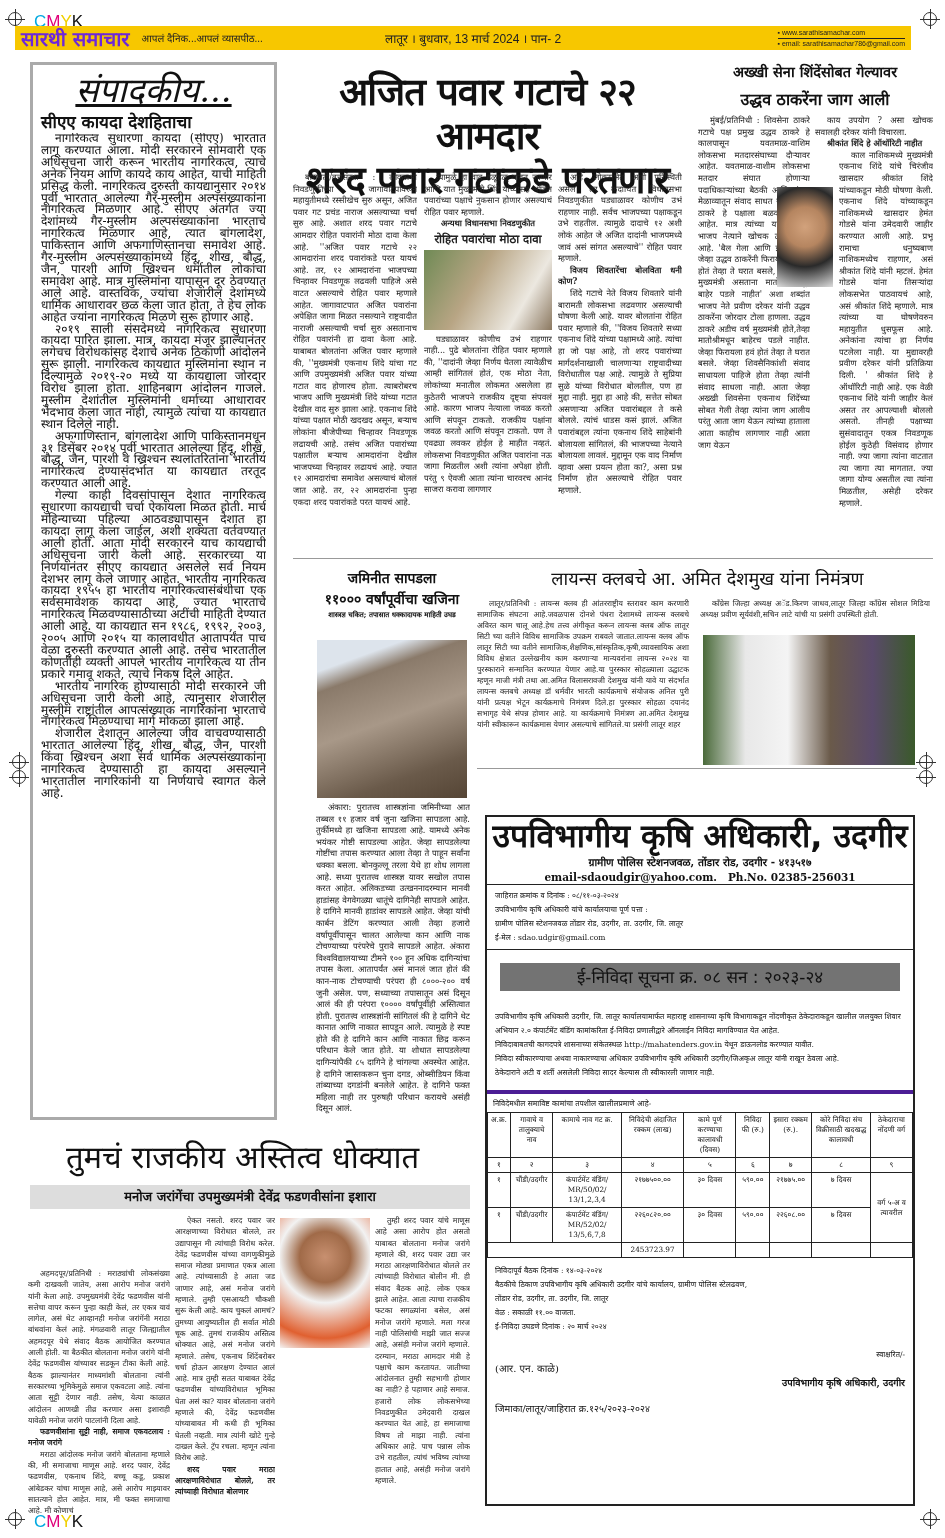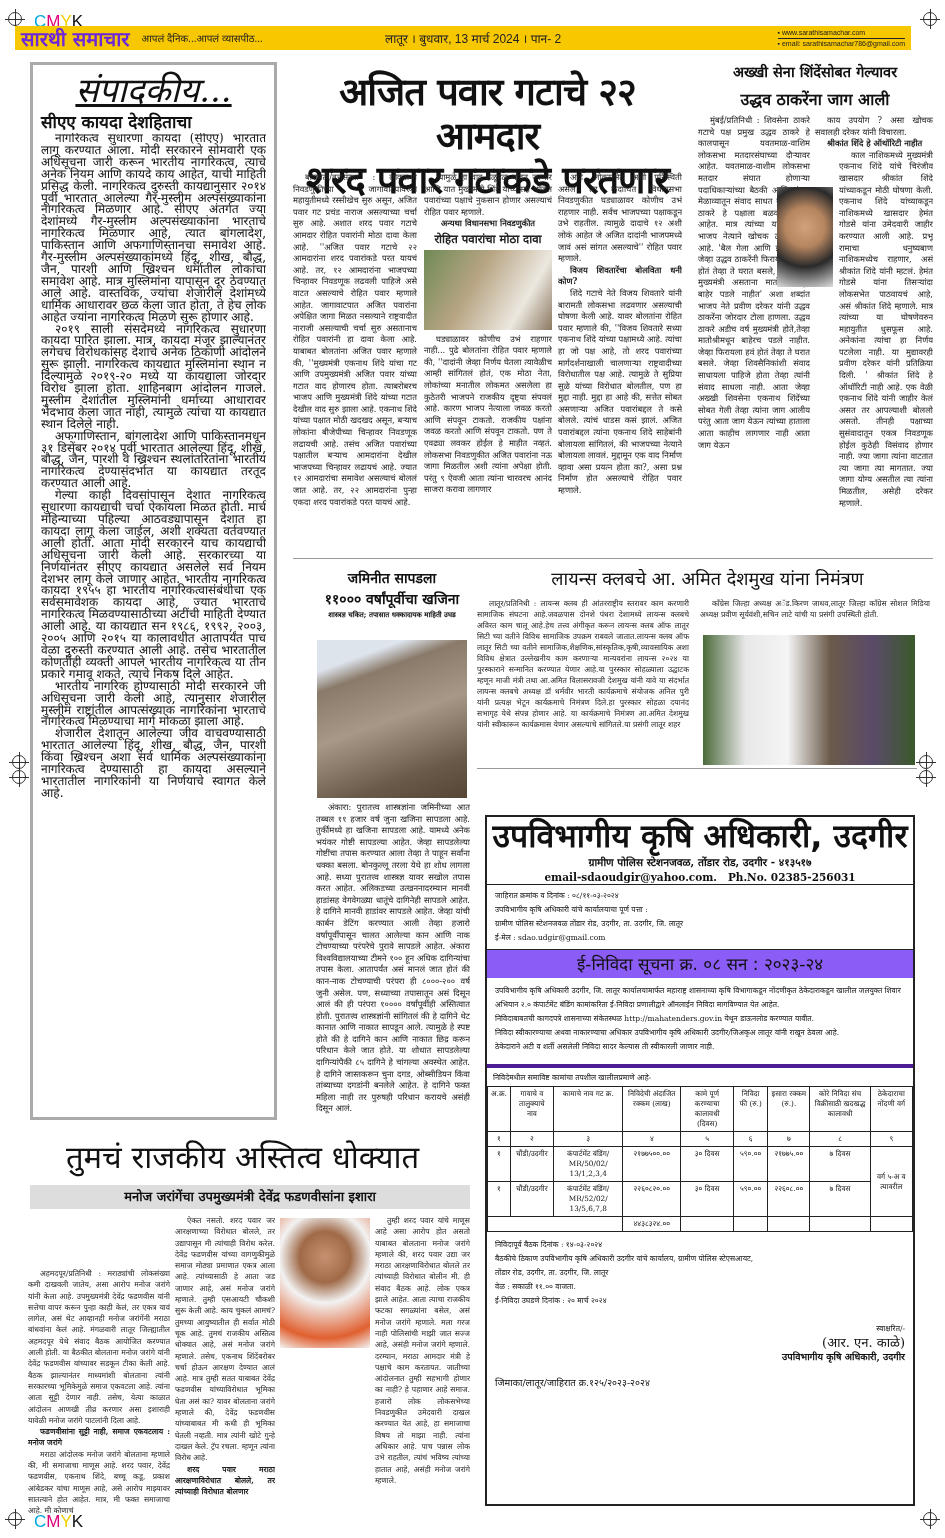--- a/index.html
+++ b/index.html
@@ -26,21 +26,21 @@
 .bighead{left:295px;top:70px;width:385px;text-align:center;font-family:"DejaVu Sans",sans-serif;font-weight:900;font-size:38px;line-height:44px;letter-spacing:-1px}
 .rhead{left:695px;top:58px;width:240px;text-align:center;font-family:"DejaVu Sans",sans-serif;font-weight:bold;font-size:14.5px;line-height:28px}
 .photo{background:linear-gradient(135deg,#6b7a5a,#a89070 50,#5a4a3a);overflow:hidden}
 .subhead{font-family:"DejaVu Sans",sans-serif;font-weight:bold;font-size:13px;text-align:center}
 .hr{position:absolute;height:1px;background:#999}
 .ad{left:485px;top:815px;width:430px;height:691px;border:2px solid #222;font-family:"DejaVu Serif",serif}
 .ad-top{text-align:center;border-bottom:1px solid #222;height:68px}
 .ad-title{font-size:32px;font-weight:bold;line-height:38px;font-family:"DejaVu Sans",sans-serif}
 .ad-addr{font-size:10.5px;font-weight:bold;line-height:15px}
 .ad-small{font-size:7.5px;line-height:14px;padding:4px 8px}
-.notice-bar{background:#8b5cf6;text-align:center;font-size:17px;font-family:"DejaVu Sans",sans-serif;line-height:28px;margin:0}
+.notice-bar{background:#737373;text-align:center;font-size:17px;font-family:"DejaVu Sans",sans-serif;line-height:28px;margin:13px}
 table.tender{border-collapse:collapse;width:100%;font-size:7.3px;line-height:10px;font-family:"DejaVu Serif",serif}
 table.tender td,table.tender th{border:1px solid #222;padding:2px 3px;vertical-align:top;text-align:center;font-weight:normal}
 .manoj-head{left:15px;top:1137px;width:455px;text-align:center;font-family:"DejaVu Sans",sans-serif;font-size:31px;line-height:40px}
 .manoj-sub{left:30px;top:1185px;width:440px;height:24px;background:#ddd;text-align:center;font-family:"DejaVu Sans",sans-serif;font-weight:bold;font-size:13px;line-height:24px}
 </style>
 </head>
 <body>
 
 <div class="reg" style="left:8px;top:12px"></div>
 <div class="abs cmyk" style="left:34px;top:12px"><span class="c">C</span><span class="m">M</span><span class="y">Y</span><span class="k">K</span></div>
@@ -192,37 +192,37 @@
       <td>चौंडी/उदगीर</td>
       <td>कंपार्टमेंट बंडिंग/ MR/52/02/ 13/5,6,7,8</td>
       <td>२२६०८२०.००</td>
       <td>३० दिवस</td>
       <td>५९०.००</td>
       <td>२२६०८.००</td>
       <td>७ दिवस</td>
     </tr>
     <tr>
       <td colspan="3"></td>
-      <td>४४३८३२४.००</td>
+      <td>2453723.97</td>
       <td></td>
           <td></td>
           <td></td>
           <td></td>
           <td></td>
     </tr>
   </tbody>
     </table>
   <div class="ad-small" style="line-height:14px;padding-top:6px">
     <div>निविदापूर्व बैठक दिनांक : १४-०३-२०२४</div>
-    <div>बैठकीचे ठिकाण उपविभागीय कृषि अधिकारी उदगीर यांचे कार्यालय, ग्रामीण पोलिस स्टेएसआयट,</div>
+    <div>बैठकीचे ठिकाण उपविभागीय कृषि अधिकारी उदगीर यांचे कार्यालय, ग्रामीण पोलिस स्टेलढवण,</div>
     <div>तोंडार रोड, उदगीर, ता. उदगीर, जि. लातूर</div>
     <div>वेळ : सकाळी ११.०० वाजता.</div>
     <div>ई-निविदा उघडणे दिनांक : २० मार्च २०२४</div>
     <div style="text-align:right;margin-top:14px">स्वाक्षरित/-</div>
-    <div style="text-align:right;font-size:13px">(आर. एन. काळे)</div>
+    <div style="text-align:left;font-size:10px">(आर. एन. काळे)</div>
     <div style="text-align:right;font-size:9.5px;font-weight:bold">उपविभागीय कृषि अधिकारी, उदगीर</div>
     <div style="margin-top:12px;font-size:9.5px">जिमाका/लातूर/जाहिरात क्र.१२५/२०२३-२०२४</div>
   </div>
 </div>
 
 <div class="abs manoj-head">तुमचं राजकीय अस्तित्व धोक्यात</div>
 <div class="abs manoj-sub">मनोज जरांगेंचा उपमुख्यमंत्री देवेंद्र फडणवीसांना इशारा</div>
 <div class="abs col" style="left:28px;top:1268px;width:142px;height:290px;font-size:7.6px;line-height:11.3px">
   <p>अहमदपूर/प्रतिनिधी : मराठ्यांची लोकसंख्या कमी दाखवली जातेय, असा आरोप मनोज जरांगे यांनी केला आहे. उपमुख्यमंत्री देवेंद्र फडणवीस यांनी सत्तेचा वापर करून पुन्हा काही केलं, तर एकत्र यावं लागेल, असं थेट आव्हानही मनोज जरांगेंनी मराठा बांधवांना केलं आहे. मंगळवारी लातूर जिल्ह्यातील अहमदपूर येथे संवाद बैठक आयोजित करण्यात आली होती. या बैठकीत बोलताना मनोज जरांगे यांनी देवेंद्र फडणवीस यांच्यावर सडकून टीका केली आहे. बैठक झाल्यानंतर माध्यमांशी बोलताना त्यांनी सरकारच्या भूमिकेमुळे समाज एकवटला आहे. त्यांना आता सुट्टी देणार नाही. तसेच, येत्या काळात आंदोलन आणखी तीव्र करणार असा इशाराही यावेळी मनोज जरांगे पाटलांनी दिला आहे.</p>
   <div style="font-weight:bold;text-indent:12px">फडणवीसांना सुट्टी नाही, समाज एकवटलाय : मनोज जरांगे</div>

